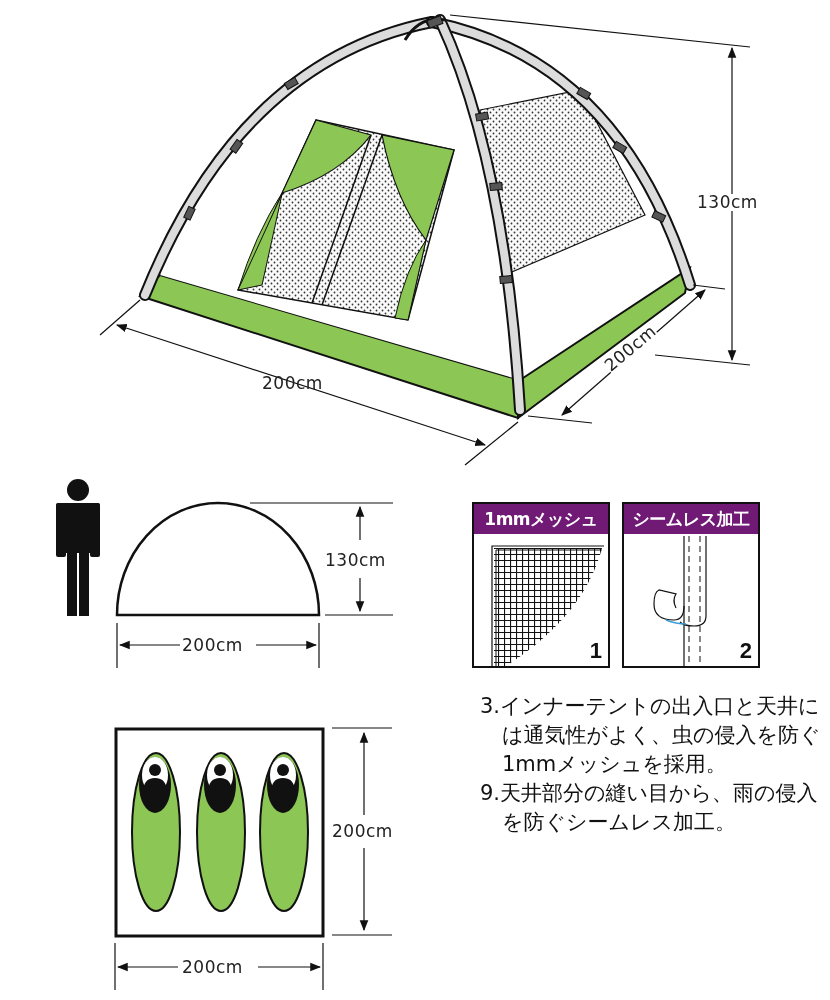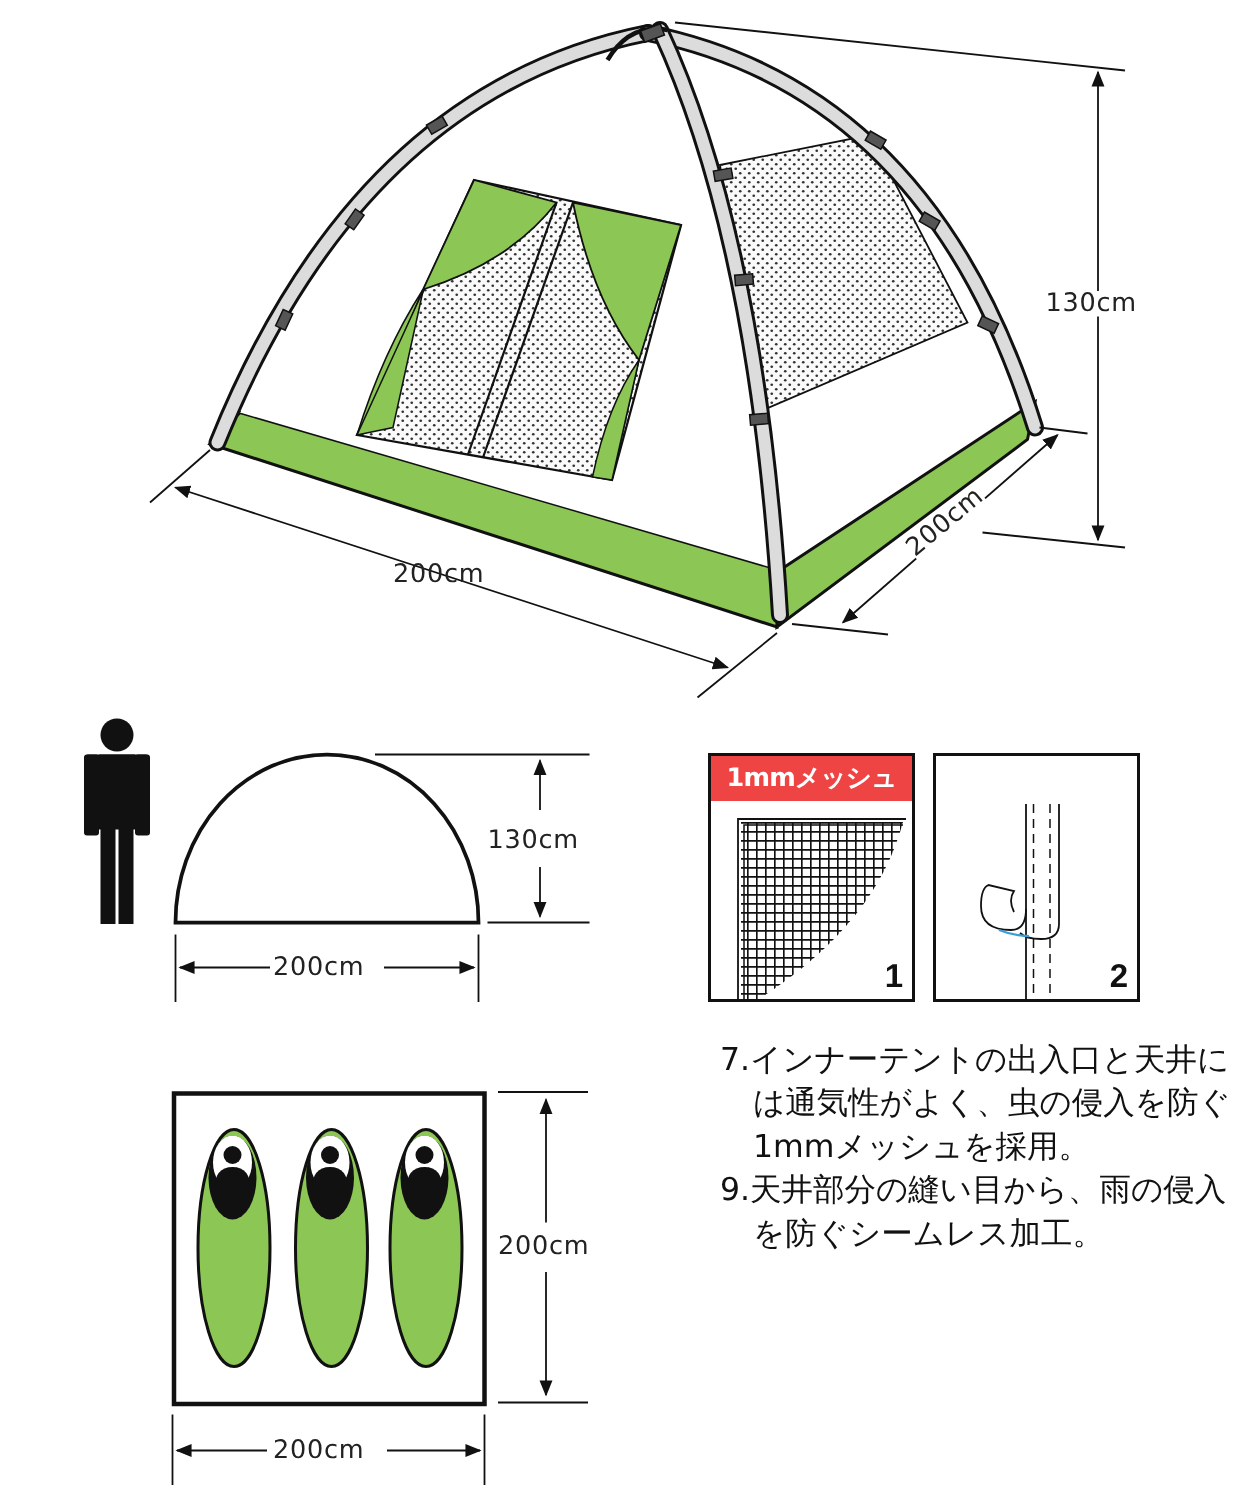--- a/index.html
+++ b/index.html
@@ -1,20 +1,20 @@
 <!DOCTYPE html>
 <html><head>
 <meta charset="utf-8">
 <style>
   html, body { margin:0; padding:0; background:#fff; }
   body { width:830px; height:1000px; position:relative; overflow:hidden; font-family:"DejaVu Sans","Liberation Sans",sans-serif; color:#111; }
   svg { position:absolute; left:0; top:0; }
   .label { position:absolute; font-family:"DejaVu Sans","Liberation Sans",sans-serif; font-size:17px; color:#222; background:#fff; letter-spacing:0.5px; line-height:1; }
   .feature-box { position:absolute; border:2px solid #111; background:#fff; }
-  .feature-head { background:#ef4444; color:#fff; font-size:17px; font-weight:bold; height:30px; line-height:30px; text-align:center; letter-spacing:-0.5px; white-space:nowrap; overflow:hidden; }
+  .feature-head { background:#701a75; color:#fff; font-size:17px; font-weight:bold; height:30px; line-height:30px; text-align:center; letter-spacing:-0.5px; white-space:nowrap; overflow:hidden; }
   .feature-num { position:absolute; right:6px; bottom:2px; font-size:22px; font-weight:bold; font-family:"Liberation Sans","DejaVu Sans",sans-serif; }
   .desc { position:absolute; left:478px; top:692px; width:350px; font-size:21px; line-height:29px; color:#111; }
   .desc p { margin:0; padding-left:24px; text-indent:-22px; }
 </style>
 </head>
 <body>
 
 <svg width="830" height="1000" viewBox="0 0 830 1000">
   <defs>
     <pattern id="dots" width="6" height="6" patternUnits="userSpaceOnUse">
@@ -172,28 +172,29 @@
   <div class="feature-head">1mmメッシュ</div>
   <svg width="134" height="130" style="position:absolute;left:0;top:32px;">
     <path d="M20,12 L128,12 Q110,80 32,130 L20,130 Z" fill="url(#grid)"></path>
     <path d="M18,132 L18,10 L130,10" fill="none" stroke="#111" stroke-width="1.2"></path>
     <path d="M22,130 L22,14 L128,14" fill="none" stroke="#111" stroke-width="1"></path>
   </svg>
   <span class="feature-num">1</span>
 </div>
 
 <div class="feature-box" style="left:622px;top:502px;width:134px;height:162px;">
+  <div class="feature-head">シームレス加工</div>
   <svg width="134" height="130" style="position:absolute;left:0;top:32px;">
     <line x1="60" y1="0" x2="60" y2="130" stroke="#111" stroke-width="1.2"></line>
     <line x1="82" y1="0" x2="82" y2="80" stroke="#111" stroke-width="1.2"></line>
     <line x1="65" y1="0" x2="65" y2="130" stroke="#111" stroke-width="1" stroke-dasharray="6,4"></line>
     <line x1="76" y1="0" x2="76" y2="130" stroke="#111" stroke-width="1" stroke-dasharray="6,4"></line>
     <path d="M60,70 Q60,84 50,84 Q30,84 30,68 Q30,56 35,54 L52,58 Q48,64 52,72" fill="none" stroke="#111" stroke-width="1.2"></path>
     <path d="M82,80 Q82,90 70,90 Q60,90 56,86" fill="none" stroke="#111" stroke-width="1.2"></path>
     <path d="M42,84 Q52,88 62,88" fill="none" stroke="#3a9fd8" stroke-width="1.5"></path>
   </svg>
   <span class="feature-num">2</span>
 </div>
 
 <div class="desc">
-  <p>7.インナーテントの出入口と天井には通気性がよく、虫の侵入を防ぐ1mmメッシュを採用。</p>
+  <p>3.インナーテントの出入口と天井には通気性がよく、虫の侵入を防ぐ1mmメッシュを採用。</p>
   <p>9.天井部分の縫い目から、雨の侵入を防ぐシームレス加工。</p>
 </div>
 
 </body></html>

